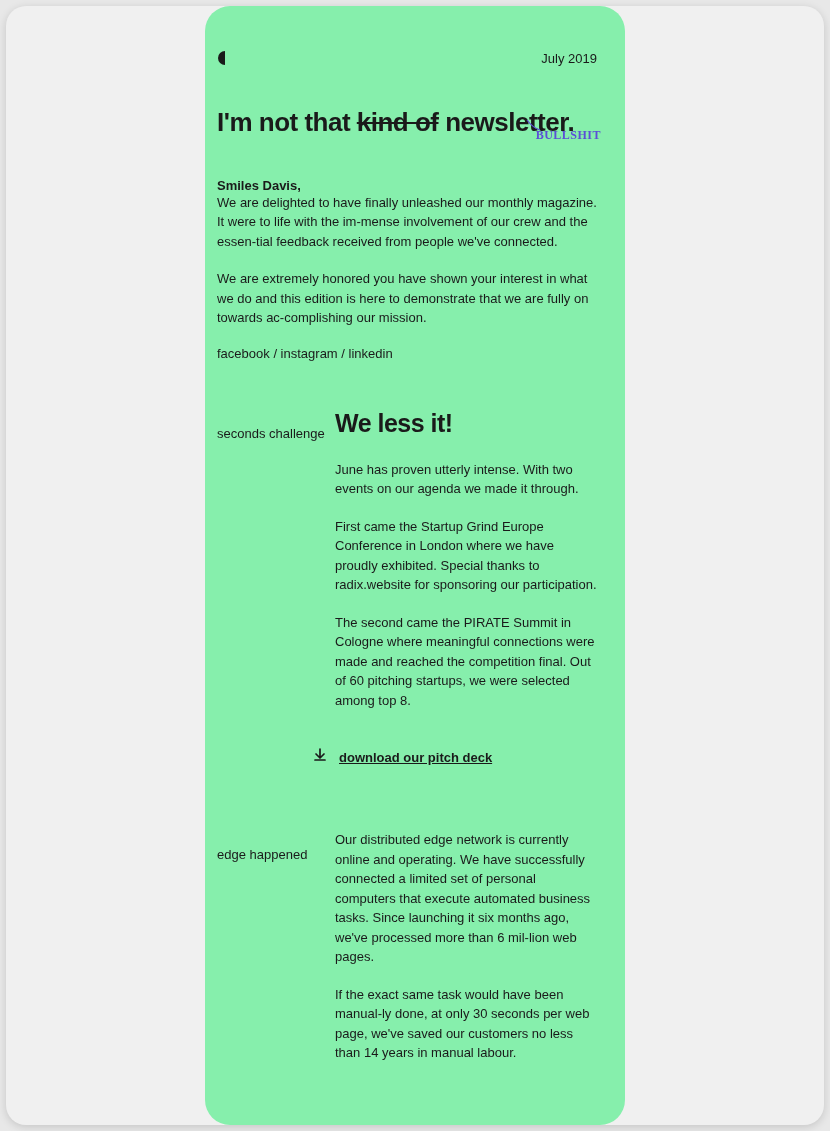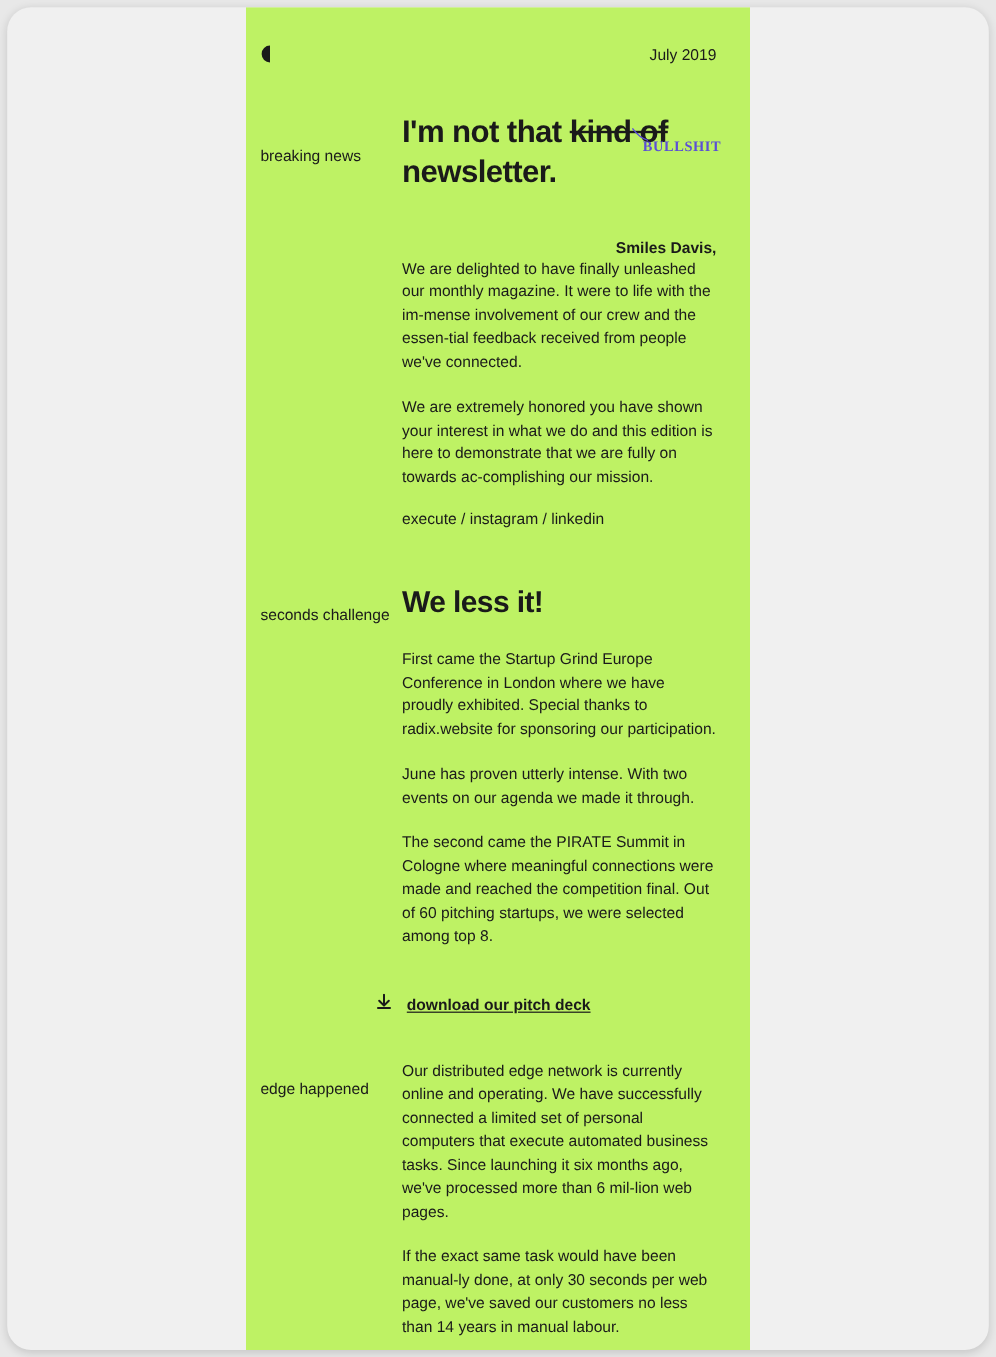--- a/index.html
+++ b/index.html
@@ -22,24 +22,25 @@
       right: 6px;
       bottom: 6px;
       background: #f0f0f0;
       border-radius: 20px;
       box-shadow: 0 2px 8px rgba(0,0,0,0.15);
       overflow: hidden;
     }
     .content-wrapper {
       width: 420px;
       margin: 0 auto;
-      background: #bef264;
+      background: #86efac;
       height: 100%;
-      padding: 31px 0 0 0;
+      padding: 44px 0 0 0;
       position: relative;
+      border-radius: 25px;
     }
     .header {
       display: flex;
       justify-content: space-between;
       align-items: center;
       padding: 0 28px 40px 12px;
     }
     .logo {
       width: 16px;
       height: 16px;
@@ -99,38 +100,37 @@
       font-weight: 800;
       color: #1a1a1a;
       margin-bottom: 22px;
       letter-spacing: -0.5px;
     }
     .greeting {
       font-size: 13px;
       font-weight: 700;
       color: #1a1a1a;
       margin-bottom: 0;
-      text-align: right;
     }
     .body-text {
       font-size: 13px;
       color: #1a1a1a;
       line-height: 1.5;
       margin-bottom: 18px;
     }
     .social-links {
       font-size: 13px;
       color: #1a1a1a;
     }
     .action-row {
       display: flex;
       align-items: center;
       padding: 0 28px 0 108px;
       margin-top: -28px;
-      margin-bottom: 36px;
+      margin-bottom: 64px;
     }
     .action-icon {
       width: 26px;
       flex-shrink: 0;
     }
     .action-link {
       font-size: 13px;
       font-weight: 700;
       color: #1a1a1a;
       text-decoration: underline;
@@ -148,44 +148,43 @@
     <div class="header">
       <div class="logo">
         <svg viewBox="0 0 16 16" width="16" height="16">
           <path d="M8 1 A7 7 0 0 0 8 15 Z" fill="#1a1a1a"></path>
         </svg>
       </div>
       <div class="date">July 2019</div>
     </div>
 
     <div class="section">
-      <div class="sidebar-label">breaking news</div>
       <div class="section-content">
         <h1 class="headline">
           <span>I'm not that </span><span class="strikethrough">kind of</span><span> newsletter.</span>
           <svg class="arrow-mark" viewBox="0 0 18 14">
             <path d="M2 2 Q 8 10 15 12" stroke="#5b4fd6" stroke-width="1.2" fill="none"></path>
           </svg>
           <span class="handwritten">BULLSHIT</span>
         </h1>
         <p class="greeting">Smiles Davis,</p>
         <p class="body-text">We are delighted to have finally unleashed our monthly magazine. It were to life with the im-mense involvement of our crew and the essen-tial feedback received from people we've connected.</p>
         <p class="body-text">We are extremely honored you have shown your interest in what we do and this edition is here to demonstrate that we are fully on towards ac-complishing our mission.</p>
         <p class="social-links">
-          <span>execute</span> / <span>instagram</span> / <span>linkedin</span>
+          <span>facebook</span> / <span>instagram</span> / <span>linkedin</span>
         </p>
       </div>
     </div>
 
     <div class="section">
       <div class="sidebar-label sidebar-label-2">seconds challenge</div>
       <div class="section-content">
         <h2 class="headline2">We less it!</h2>
+        <p class="body-text">June has proven utterly intense. With two events on our agenda we made it through.</p>
         <p class="body-text">First came the Startup Grind Europe Conference in London where we have proudly exhibited. Special thanks to radix.website for sponsoring our participation.</p>
-        <p class="body-text">June has proven utterly intense. With two events on our agenda we made it through.</p>
         <p class="body-text">The second came the PIRATE Summit in Cologne where meaningful connections were made and reached the competition final. Out of 60 pitching startups, we were selected among top 8.</p>
       </div>
     </div>
 
     <div class="action-row">
       <div class="action-icon">
         <svg width="14" height="14" viewBox="0 0 14 14">
           <path d="M7 1 L7 9 M3 6 L7 10 L11 6 M2 12 L12 12" stroke="#1a1a1a" stroke-width="1.7" fill="none" stroke-linecap="round" stroke-linejoin="round"></path>
         </svg>
       </div>

